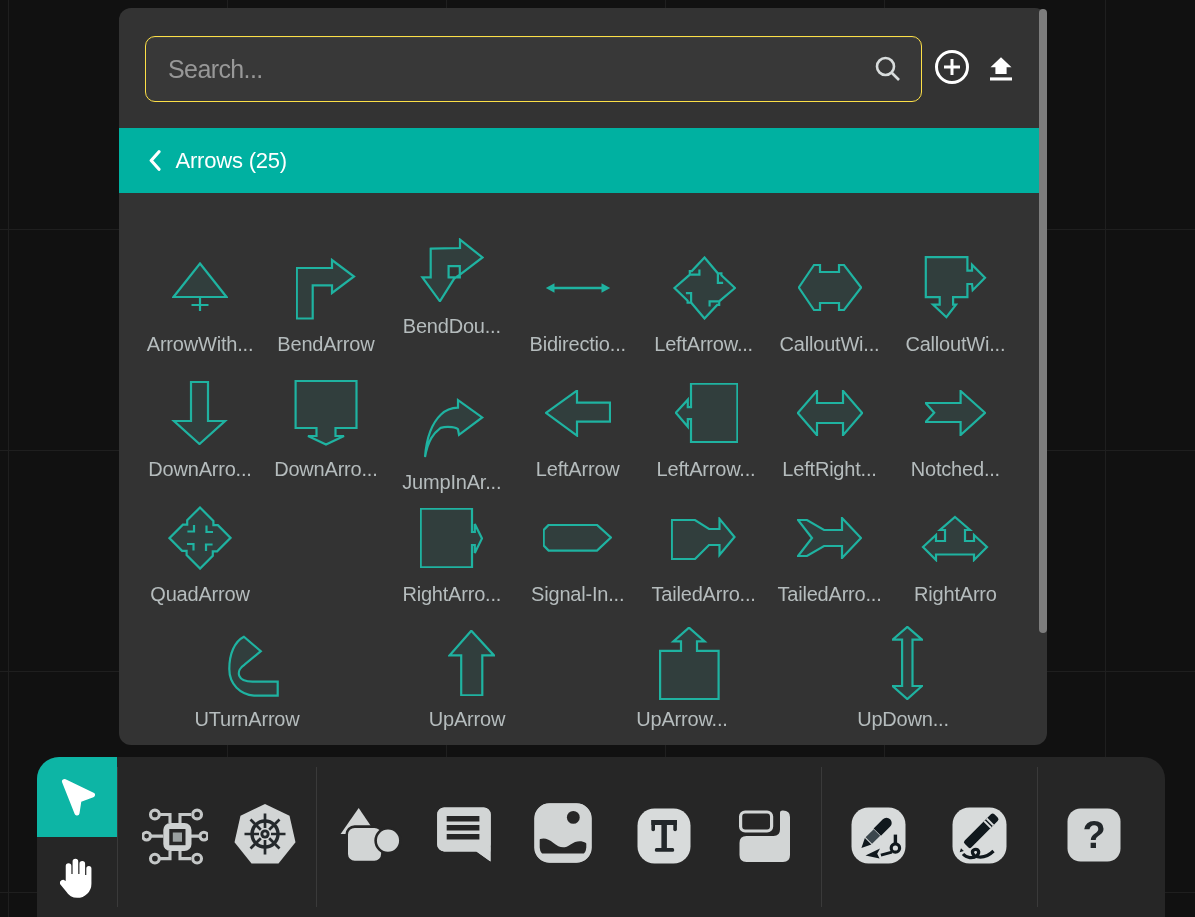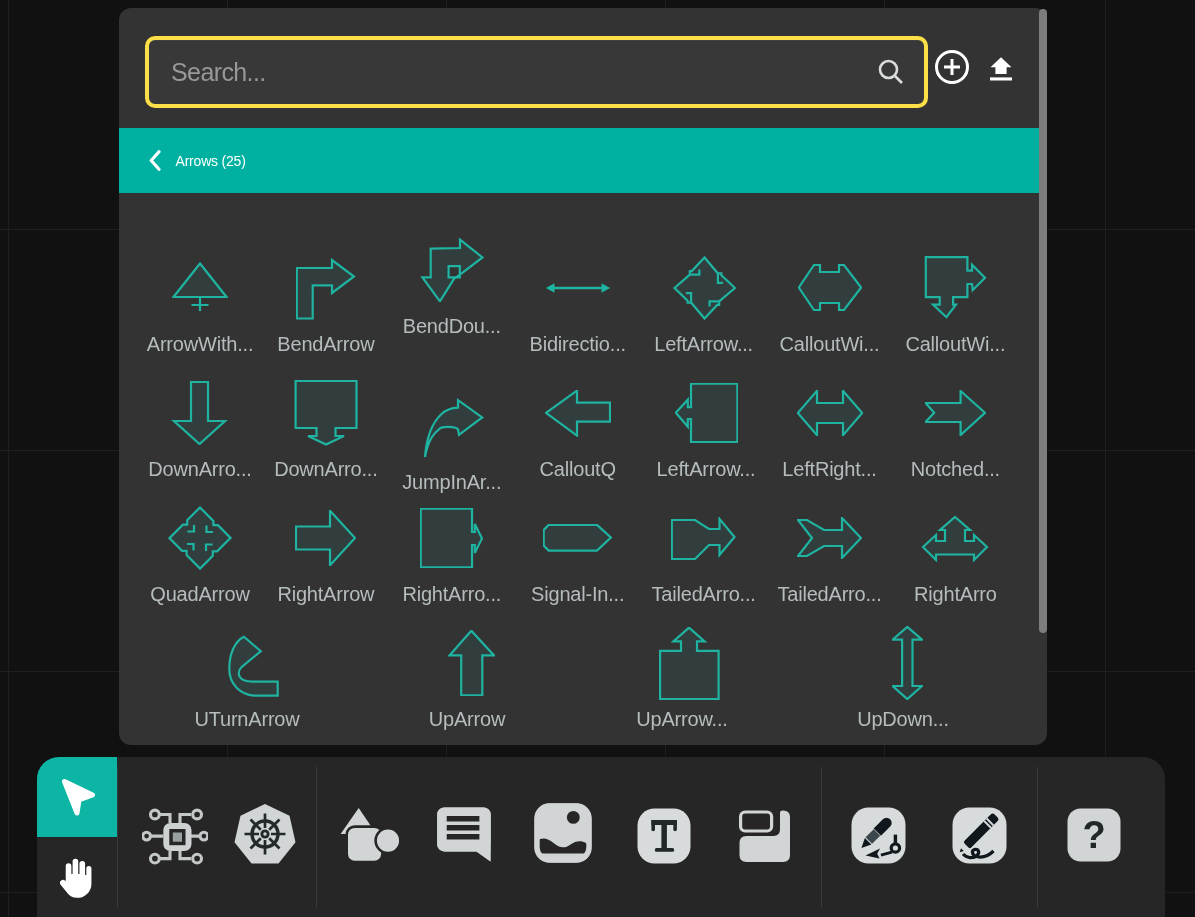--- a/index.html
+++ b/index.html
@@ -3,30 +3,30 @@
 <meta charset="utf-8">
 <style>
   html,body{margin:0;padding:0;}
   body{width:1195px;height:917px;background:#111111;overflow:hidden;position:relative;
        font-family:"Liberation Sans", sans-serif;}
   .vline{position:absolute;top:0;bottom:0;width:1px;background:#1f1f1f;}
   .hline{position:absolute;left:0;right:0;height:1px;background:#1f1f1f;}
   #panel{position:absolute;left:119px;top:8px;width:928px;height:737px;
          background:#333333;border-radius:12px;}
   #searchbox{position:absolute;left:26px;top:28px;width:775px;height:64px;
-             background:#383838;border:4px solid #fde047;border-radius:10px;
+             background:#383838;border:1px solid #fde047;border-radius:10px;
              box-shadow:inset 0 1px 0 rgba(255,255,255,0.05);}
   #searchbox .ph{position:absolute;left:22px;top:50%;transform:translateY(-50%);
                  color:#989898;font-size:25px;letter-spacing:-0.6px;}
   #searchbox svg{position:absolute;right:18px;top:50%;transform:translateY(-50%);}
   .topicon{position:absolute;top:40px;}
   #tealbar{position:absolute;left:0;top:120px;width:920px;height:65px;background:#00b1a1;
            display:flex;align-items:center;color:#fff;}
   #tealbar .chev{margin-left:29.5px;}
-  #tealbar .ttl{margin-left:15px;font-size:14px;letter-spacing:-0.2px;}
+  #tealbar .ttl{margin-left:15px;font-size:22px;letter-spacing:-0.2px;}
   #thumb{position:absolute;left:920px;top:1px;width:8px;height:624px;background:#7d7d7d;
          border-radius:4px;}
   .cell{position:absolute;width:130px;text-align:center;color:#b5bcbd;font-size:20px;letter-spacing:-0.2px;}
   .cell .ic{height:64px;display:flex;align-items:center;justify-content:center;}
   .cell .lb{margin-top:13px;white-space:nowrap;}
   #toolbar{position:absolute;left:37px;top:757px;width:1128px;height:160px;
            background:#262626;border-radius:22px 22px 0 0;}
   .tsep{position:absolute;top:10px;height:140px;width:1px;background:#3a3a3a;}
   #selbtn{position:absolute;left:0;top:0;width:80px;height:80px;background:#0db5a5;
           border-radius:22px 0 0 0;display:flex;align-items:center;justify-content:center;}
@@ -160,21 +160,21 @@
         </svg>
       </div>
       <div class="lb">JumpInAr...</div>
     </div>
     <div class="cell" style="left:393.7px;top:373px">
       <div class="ic">
       <svg width="66" height="47" viewBox="0 0 66 47" class="shp">
           <path d="M1 22.8 L32 0.6 V12.6 H65 V31.6 H32 V45.6 Z"></path>
         </svg>
       </div>
-      <div class="lb">CalloutQ</div>
+      <div class="lb">LeftArrow</div>
     </div>
     <div class="cell" style="left:522px;top:373px">
       <div class="ic">
       <svg width="63" height="60" viewBox="0 0 63 60" class="shp">
           <path d="M16 0.6 H62.4 V59 H16 V36.2 H12.8 V43.8 L0.8 29.8 L12.8 16.7 V24.2 H16 Z"></path>
         </svg>
       </div>
       <div class="lb">LeftArrow...</div>
     </div>
     <div class="cell" style="left:645.5px;top:373px">
@@ -195,28 +195,20 @@
     </div>
 
     <div class="cell" style="left:16px;top:498px">
       <div class="ic">
       <svg width="64" height="64" viewBox="0 0 64 64" class="shp">
           <path d="M32 1.5 L45.4 14.9 L45.4 19.2 L49.9 19.2 L62.6 31.9 L49.1 45.4 L44.8 45.4 L44.8 49.9 L32.1 62.6 L18.6 49.1 L18.6 44.8 L14.1 44.8 L1.4 32.1 L14.9 18.6 L19.2 18.6 L19.2 14.1 Z"></path>
           <path d="M38.5 19.4 V26 H45 M44.6 38.5 H38 V45 M25.5 44.6 V38 H19 M19.4 25.5 H26 V19" fill="none"></path>
         </svg>
       </div>
       <div class="lb">QuadArrow</div>
-    </div>
-    <div class="cell" style="left:141.9px;top:498px">
-      <div class="ic">
-      <svg width="61" height="56" viewBox="0 0 61 56" class="shp">
-          <path d="M1 16.5 H35 V0.7 L60 28 L35 55.3 V39.5 H1 Z"></path>
-        </svg>
-      </div>
-      <div class="lb">RightArrow</div>
     </div>
     <div class="cell" style="left:267.8px;top:498px">
       <div class="ic">
       <svg width="63" height="60" viewBox="0 0 63 60" class="shp">
           <path d="M0.7 0.6 H52 V24 H54.8 V16 L62 30.4 L54.8 45 V37 H52 V59.4 H0.7 Z"></path>
         </svg>
       </div>
       <div class="lb">RightArro...</div>
     </div>
     <div class="cell" style="left:393.7px;top:498px">

